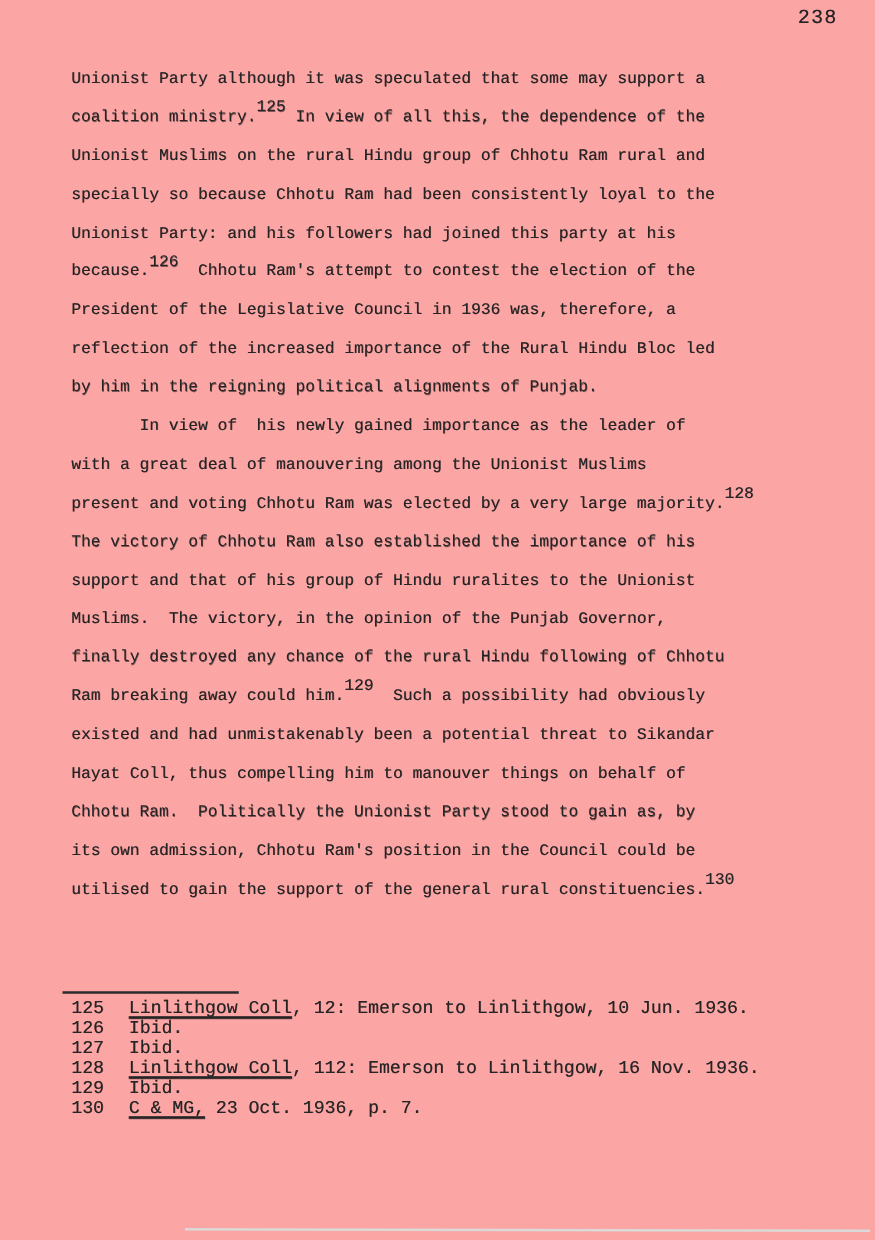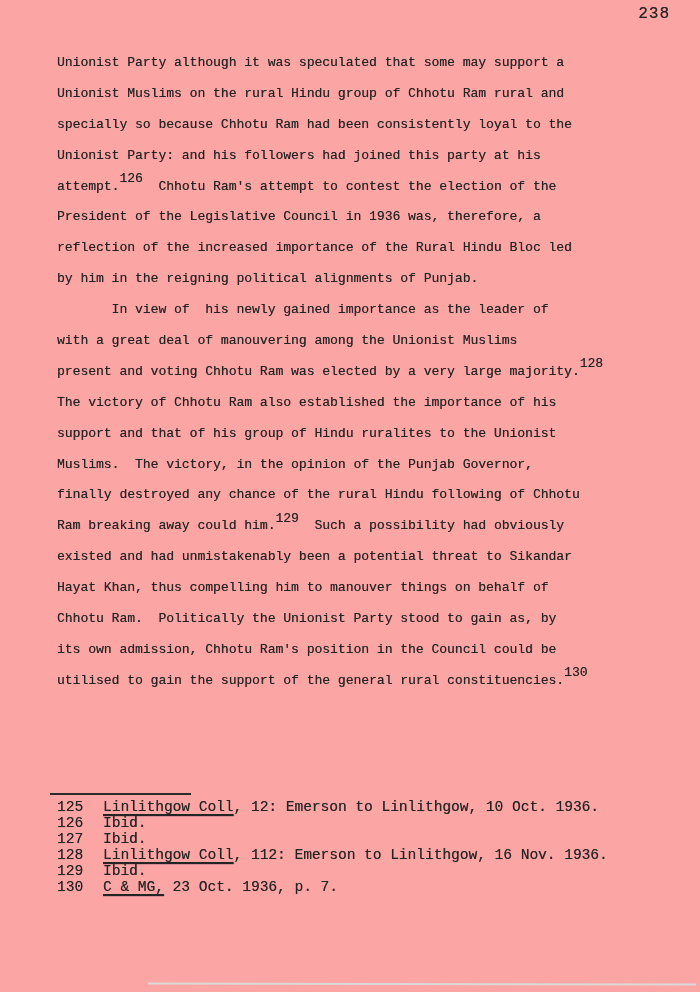--- a/index.html
+++ b/index.html
@@ -47,46 +47,47 @@
   }
 </style>
 </head>
 <body>
 
 <div class="page">
   <div class="page-number">238</div>
 
   <div class="body-text" id="body-lines">
       <div class="line"><span>Unionist Party although it was speculated that some may support a</span></div>
+      <div class="line"><span>coalition ministry.</span><span class="sup">125</span><span> In view of all this, the dependence of the</span></div>
       <div class="line"><span>Unionist Muslims on the rural Hindu group of Chhotu Ram rural and</span></div>
       <div class="line"><span>specially so because Chhotu Ram had been consistently loyal to the</span></div>
       <div class="line"><span>Unionist Party: and his followers had joined this party at his</span></div>
-      <div class="line"><span>attempt.</span><span class="sup">126</span><span>  Chhotu Ram's attempt to contest the election of the</span></div>
+      <div class="line"><span>because.</span><span class="sup">126</span><span>  Chhotu Ram's attempt to contest the election of the</span></div>
       <div class="line"><span>President of the Legislative Council in 1936 was, therefore, a</span></div>
       <div class="line"><span>reflection of the increased importance of the Rural Hindu Bloc led</span></div>
       <div class="line"><span>by him in the reigning political alignments of Punjab.</span></div>
       <div class="line"><span>       In view of  his newly gained importance as the leader of</span></div>
       <div class="line"><span>with a great deal of manouvering among the Unionist Muslims</span></div>
       <div class="line"><span>present and voting Chhotu Ram was elected by a very large majority.</span><span class="sup">128</span></div>
       <div class="line"><span>The victory of Chhotu Ram also established the importance of his</span></div>
       <div class="line"><span>support and that of his group of Hindu ruralites to the Unionist</span></div>
       <div class="line"><span>Muslims.  The victory, in the opinion of the Punjab Governor,</span></div>
       <div class="line"><span>finally destroyed any chance of the rural Hindu following of Chhotu</span></div>
       <div class="line"><span>Ram breaking away could him.</span><span class="sup">129</span><span>  Such a possibility had obviously</span></div>
       <div class="line"><span>existed and had unmistakenably been a potential threat to Sikandar</span></div>
-      <div class="line"><span>Hayat Khan, thus compelling him to manouver things on behalf of</span></div>
+      <div class="line"><span>Hayat Coll, thus compelling him to manouver things on behalf of</span></div>
       <div class="line"><span>Chhotu Ram.  Politically the Unionist Party stood to gain as, by</span></div>
       <div class="line"><span>its own admission, Chhotu Ram's position in the Council could be</span></div>
       <div class="line"><span>utilised to gain the support of the general rural constituencies.</span><span class="sup">130</span></div>
     </div>
 
   <div class="fn-sep"></div>
 
   <div class="footnotes" id="footnotes">
-      <div class="fn-row"><span class="fn-num">125</span><span class="fn-text"><span class="ul">Linlithgow Coll</span><span>, 12: Emerson to Linlithgow, 10 Oct. 1936.</span></span></div>
+      <div class="fn-row"><span class="fn-num">125</span><span class="fn-text"><span class="ul">Linlithgow Coll</span><span>, 12: Emerson to Linlithgow, 10 Jun. 1936.</span></span></div>
       <div class="fn-row"><span class="fn-num">126</span><span class="fn-text"><span>Ibid.</span></span></div>
       <div class="fn-row"><span class="fn-num">127</span><span class="fn-text"><span>Ibid.</span></span></div>
       <div class="fn-row"><span class="fn-num">128</span><span class="fn-text"><span class="ul">Linlithgow Coll</span><span>, 112: Emerson to Linlithgow, 16 Nov. 1936.</span></span></div>
       <div class="fn-row"><span class="fn-num">129</span><span class="fn-text"><span>Ibid.</span></span></div>
       <div class="fn-row"><span class="fn-num">130</span><span class="fn-text"><span class="ul">C &amp; MG,</span><span> 23 Oct. 1936, p. 7.</span></span></div>
     </div>
 
   <div class="scan-edge"></div>
 </div>
 

